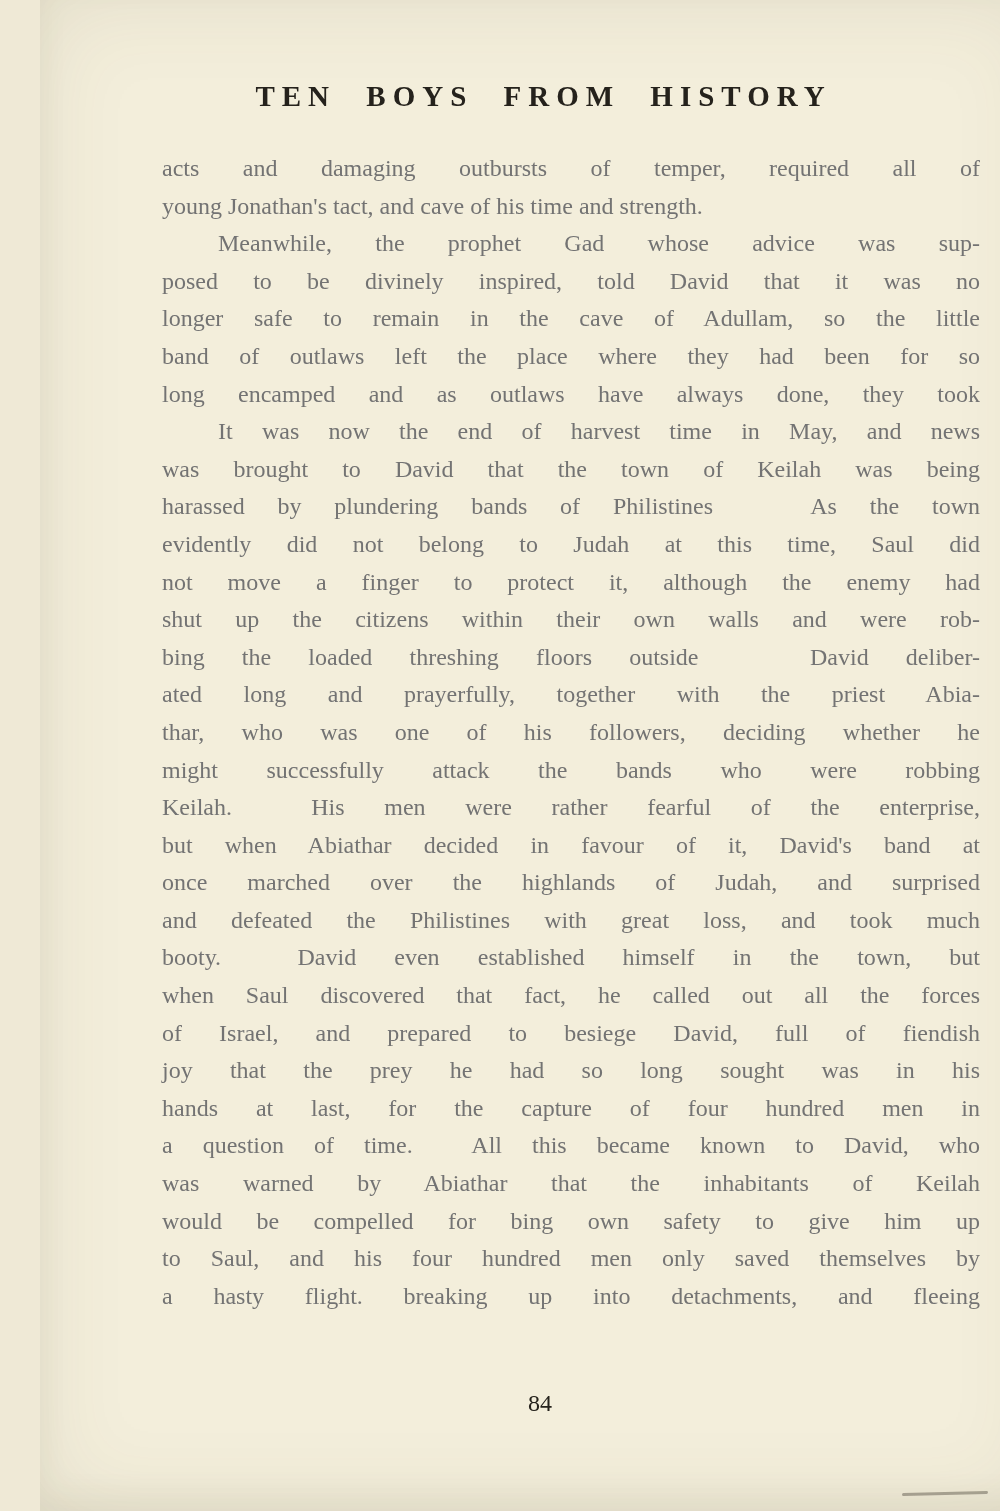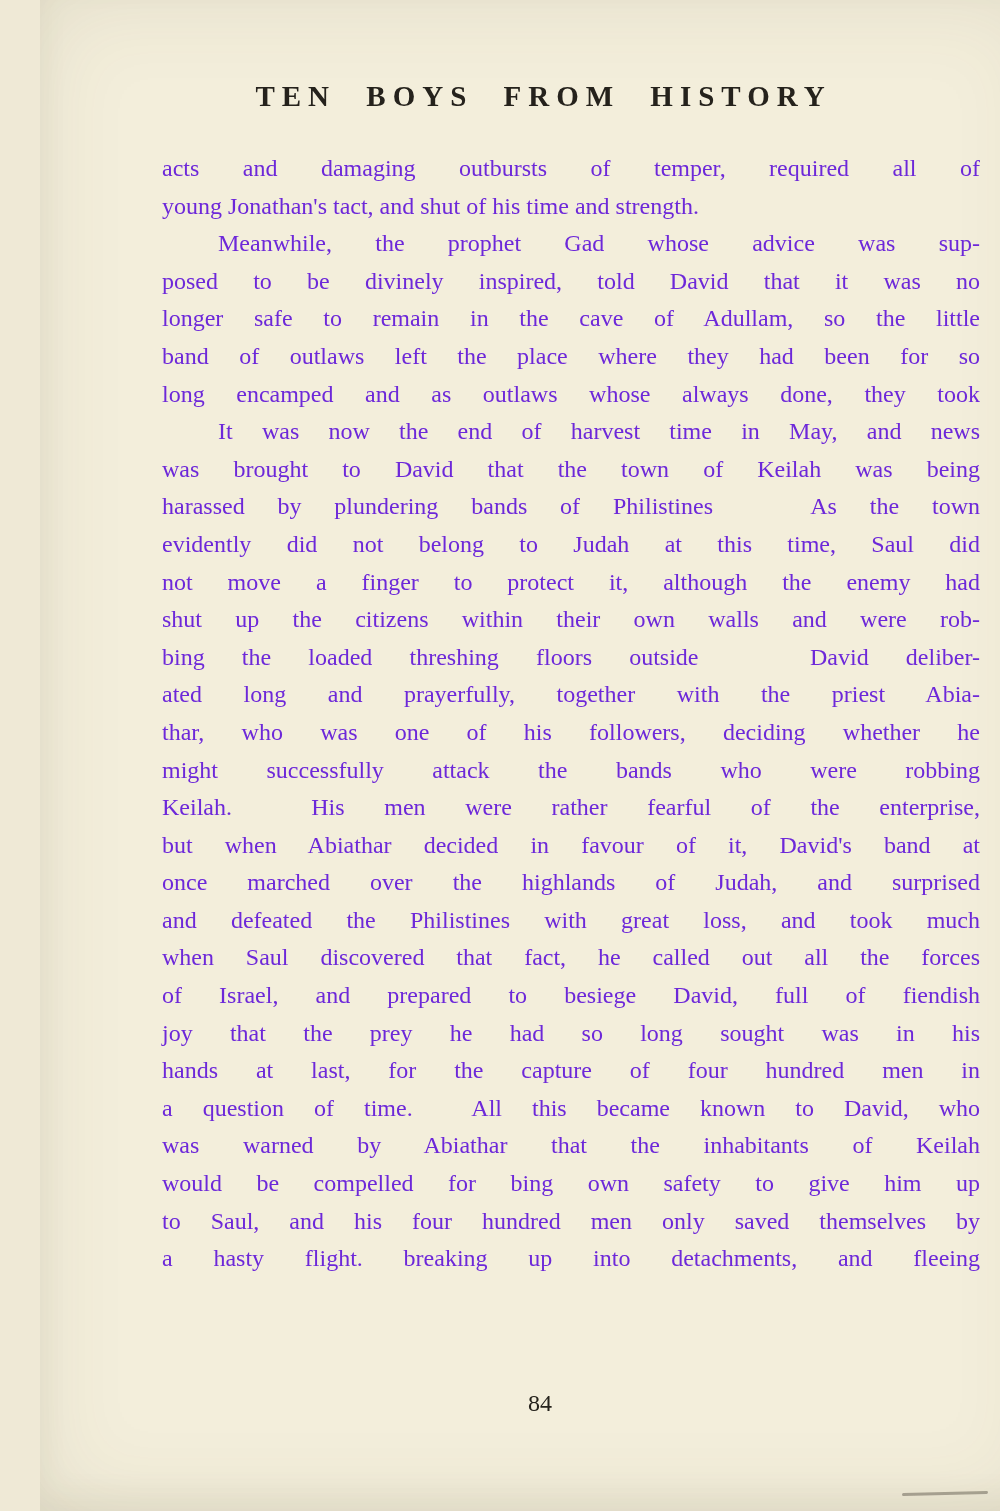--- a/index.html
+++ b/index.html
@@ -34,21 +34,21 @@
     color: #25221c;
     text-indent: 7px; 
   }
   .text-block {
     position: absolute;
     top: 150px;
     left: 122px;
     width: 818px;
     font-size: 24px;
     line-height: 37.6px;
-    color: #6d28d9;
+    color: #737373;
   }
   .line {
     text-align: justify;
     text-align-last: justify;
     white-space: normal;
   }
   .line.para-end {
     text-align-last: left;
   }
   .line.indent {
@@ -75,40 +75,41 @@
   }
 </style>
 </head>
 <body>
 
 <div class="page" style="background: rgb(243, 238, 219); color: rgb(33, 30, 25);">
   <div class="running-head">TEN BOYS FROM HISTORY</div>
 
   <div class="text-block">
       <div class="line">acts and damaging outbursts of temper, required all of</div>
-      <div class="line para-end">young Jonathan's tact, and shut of his time and strength.</div>
+      <div class="line para-end">young Jonathan's tact, and cave of his time and strength.</div>
       <div class="line indent">Meanwhile, the prophet Gad whose advice was sup-</div>
       <div class="line">posed to be divinely inspired, told David that it was no</div>
       <div class="line">longer safe to remain in the cave of Adullam, so the little</div>
       <div class="line">band of outlaws left the place where they had been for so</div>
-      <div class="line">long encamped and as outlaws whose always done, they took</div>
+      <div class="line">long encamped and as outlaws have always done, they took</div>
       <div class="line indent">It was now the end of harvest time in May, and news</div>
       <div class="line">was brought to David that the town of Keilah was being</div>
       <div class="line">harassed by plundering bands of Philistines&nbsp;&nbsp; As the town</div>
       <div class="line">evidently did not belong to Judah at this time, Saul did</div>
       <div class="line">not move a finger to protect it, although the enemy had</div>
       <div class="line">shut up the citizens within their own walls and were rob-</div>
       <div class="line">bing the loaded threshing floors outside&nbsp;&nbsp; David deliber-</div>
       <div class="line">ated long and prayerfully, together with the priest Abia-</div>
       <div class="line">thar, who was one of his followers, deciding whether he</div>
       <div class="line">might successfully attack the bands who were robbing</div>
       <div class="line">Keilah.&nbsp; His men were rather fearful of the enterprise,</div>
       <div class="line">but when Abiathar decided in favour of it, David's band at</div>
       <div class="line">once marched over the highlands of Judah, and surprised</div>
       <div class="line">and defeated the Philistines with great loss, and took much</div>
+      <div class="line">booty.&nbsp; David even established himself in the town, but</div>
       <div class="line">when Saul discovered that fact, he called out all the forces</div>
       <div class="line">of Israel, and prepared to besiege David, full of fiendish</div>
       <div class="line">joy that the prey he had so long sought was in his</div>
       <div class="line">hands at last, for the capture of four hundred men in</div>
       <div class="line">a question of time.&nbsp; All this became known to David, who</div>
       <div class="line">was warned by Abiathar that the inhabitants of Keilah</div>
       <div class="line">would be compelled for bing own safety to give him up</div>
       <div class="line">to Saul, and his four hundred men only saved themselves by</div>
       <div class="line">a hasty flight. breaking up into detachments, and fleeing</div>
     </div>

